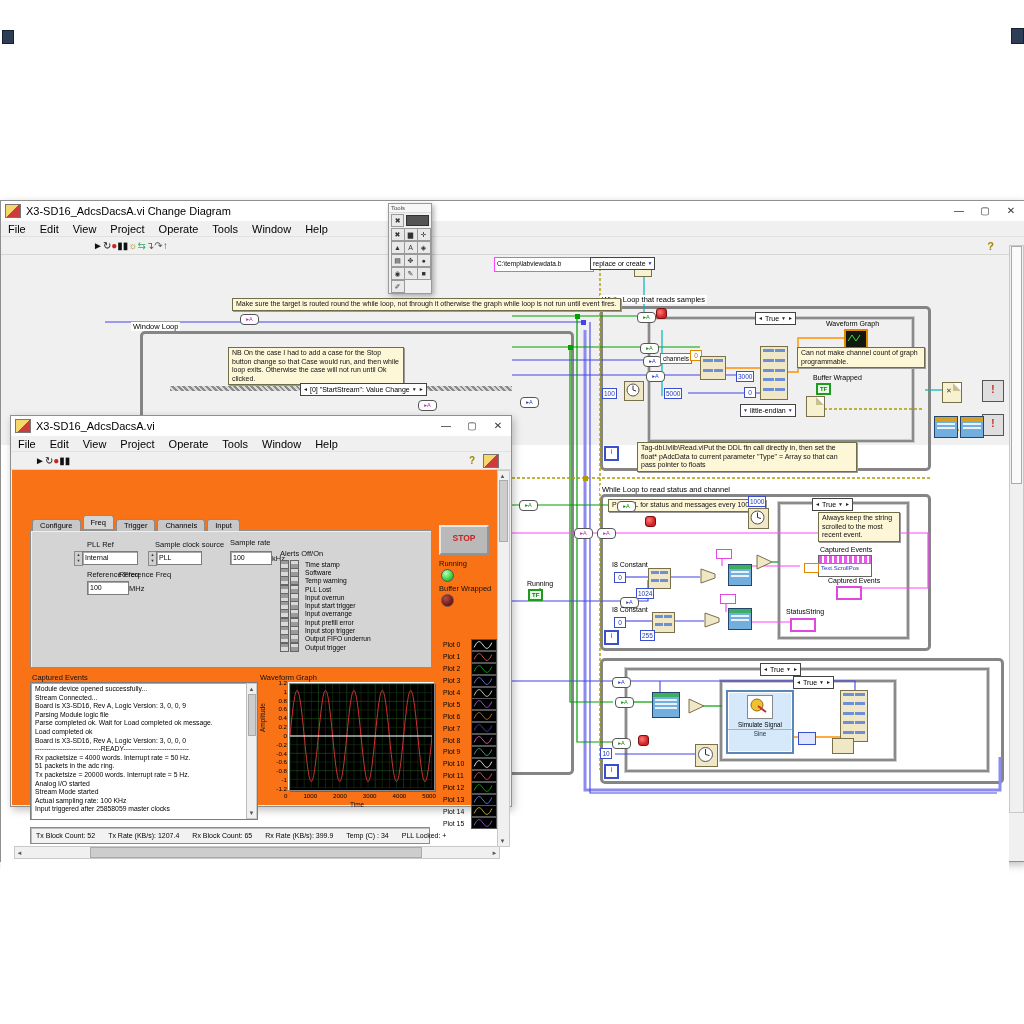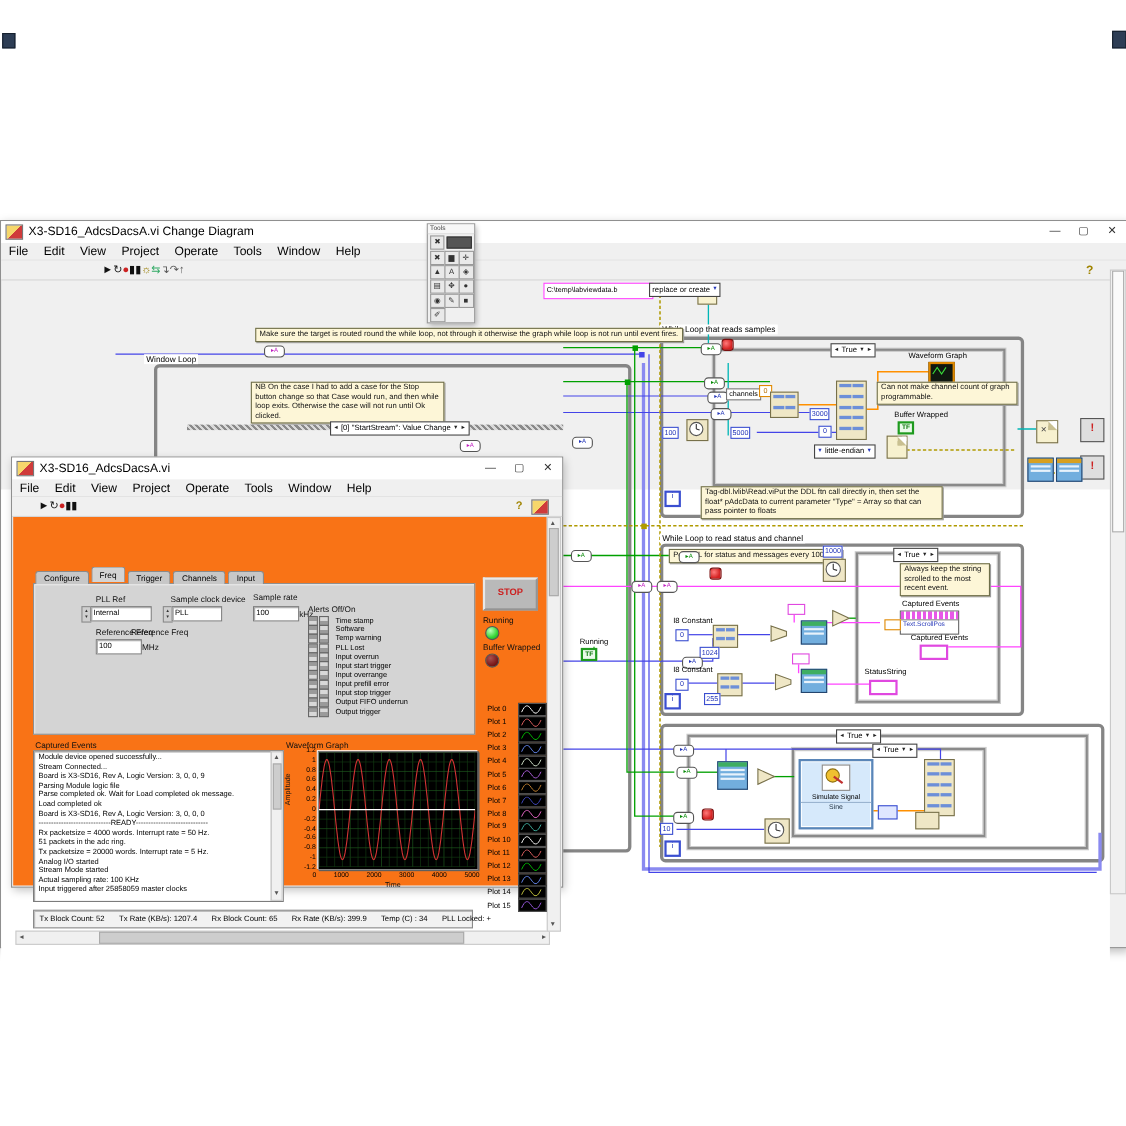--- a/index.html
+++ b/index.html
@@ -501,21 +501,21 @@
       <div class="spin" style="left:62px;top:81px;">
           <span>▲</span>
           <span>▼</span>
         </div>
       <div class="fpinput" style="left:70px;top:81px;width:50px;">Internal</div>
       <div class="fplbl" style="left:107px;top:100px;" style2="">Reference Freq</div>
       <div class="fplbl" style="left:75px;top:100px;">Reference Freq</div>
       <div class="fpinput" style="left:75px;top:111px;width:36px;">100</div>
       <div class="fplbl" style="left:117px;top:114px;">MHz</div>
 
-      <div class="fplbl" style="left:143px;top:70px;">Sample clock device</div>
+      <div class="fplbl" style="left:143px;top:70px;">Sample clock source</div>
       <div class="spin" style="left:136px;top:81px;">
           <span>▲</span>
           <span>▼</span>
         </div>
       <div class="fpinput" style="left:144px;top:81px;width:40px;">PLL</div>
 
       <div class="fplbl" style="left:218px;top:68px;">Sample rate</div>
       <div class="fpinput" style="left:218px;top:81px;width:36px;">100</div>
       <div class="fplbl" style="left:260px;top:84px;">kHz</div>
 

